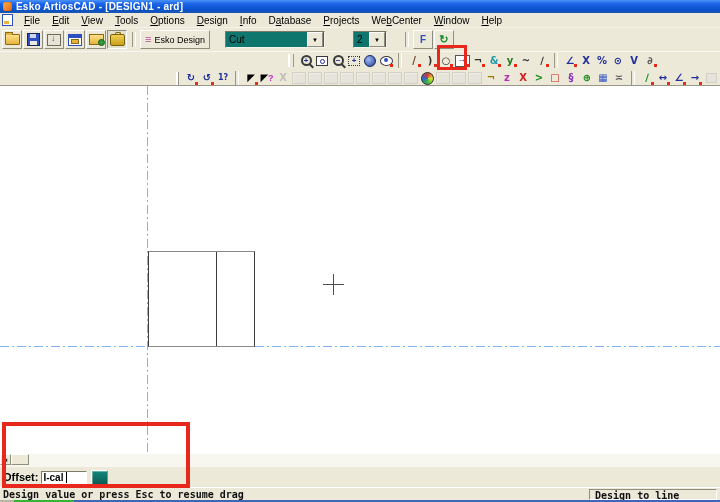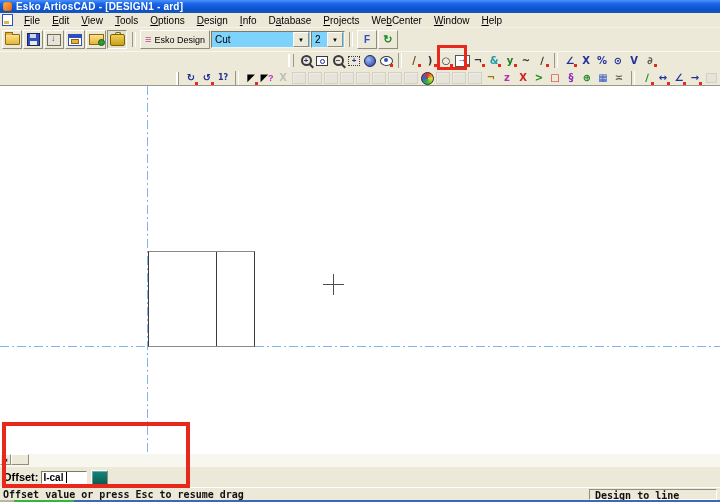--- a/index.html
+++ b/index.html
@@ -62,22 +62,22 @@
   .k-cursorq::after{content:"?";color:#c026c0;font-size:9px;font-weight:bold;}
   .k-ph{width:12px;height:10px;background:#e3dfd0;border:1px solid #b5b19f;box-shadow:inset 1px 1px 0 #f6f4ea;}
   .k-phs{width:9px;height:8px;background:#e3dfd0;border:1px solid #b5b19f;}
   .k-wheel{width:11px;height:11px;border-radius:50%;border:1px solid #333;background:conic-gradient(#d33,#dd3,#3b3,#36c,#d33);background-color:#c33;}
   .k-layers{color:#b5499a;font-weight:bold;font-size:11px;line-height:1;}
   .k-flist{color:#2d4fc0;font-weight:bold;font-size:10px;line-height:1;}
   .k-refresh{color:#188a2a;font-weight:bold;font-size:11px;line-height:1;}
 
   .mdbtn{padding:0 4px;font-size:9px;white-space:nowrap;}
   .mdbtn .lbl{margin-left:3px;}
-  .combo{height:17px;box-sizing:border-box;background:#7dd3fc;border:1px solid;border-color:#7b7968 #f6f4ea #f6f4ea #7b7968;
-    display:flex;align-items:center;margin:0 0;position:relative;}
+  .combo{height:17px;box-sizing:border-box;background:#0f766e;border:1px solid;border-color:#7b7968 #f6f4ea #f6f4ea #7b7968;
+    display:flex;align-items:center;margin:0 14px;position:relative;}
   .combo .ctext{flex:1;font-size:10px;padding-left:3px;overflow:hidden;}
   .combo .carrow{width:14px;height:13px;margin:1px;background:#ece9d8;border:1px solid;border-color:#fff #8f8d7c #8f8d7c #fff;
     display:flex;align-items:center;justify-content:center;font-size:6px;color:#000;}
 
   
   .canvas{position:absolute;left:0;top:85px;width:720px;height:381px;background:#fff;border-top:1px solid #9a9789;box-sizing:border-box;overflow:hidden;}
   .vline{position:absolute;width:1px;background:repeating-linear-gradient(180deg,#7fb4ee 0 9px,transparent 9px 12px,#7fb4ee 12px 14px,transparent 14px 17px);}
   .hline{position:absolute;height:1px;background:repeating-linear-gradient(90deg,#7fb4ee 0 9px,transparent 9px 12px,#7fb4ee 12px 14px,transparent 14px 17px);}
   .drect{position:absolute;box-sizing:border-box;border:1px solid #3c3c3c;border-top-color:#8a8a8a;border-bottom-color:#8a8a8a;background:transparent;}
   .ddiv{position:absolute;width:1px;background:#3c3c3c;}
@@ -408,21 +408,21 @@
   <div class="offsetbar">
     <span class="olabel">Offset:</span>
     <span class="ofield">
       <input id="offset-input" value="I-cal" style="">
       <span class="caret"></span>
     </span>
     <button class="calcbtn"></button>
   </div>
 
   <div class="statusbar">
-    <span class="smsg">Offset value or press Esc to resume drag</span>
+    <span class="smsg">Design value or press Esc to resume drag</span>
     <span class="snappanel">
       <span>Design to line</span>
     </span>
   </div>
 
   <div class="bottomstrip">
     <span class="seg-gray"></span>
     <span class="seg-green"></span>
   </div>
 

